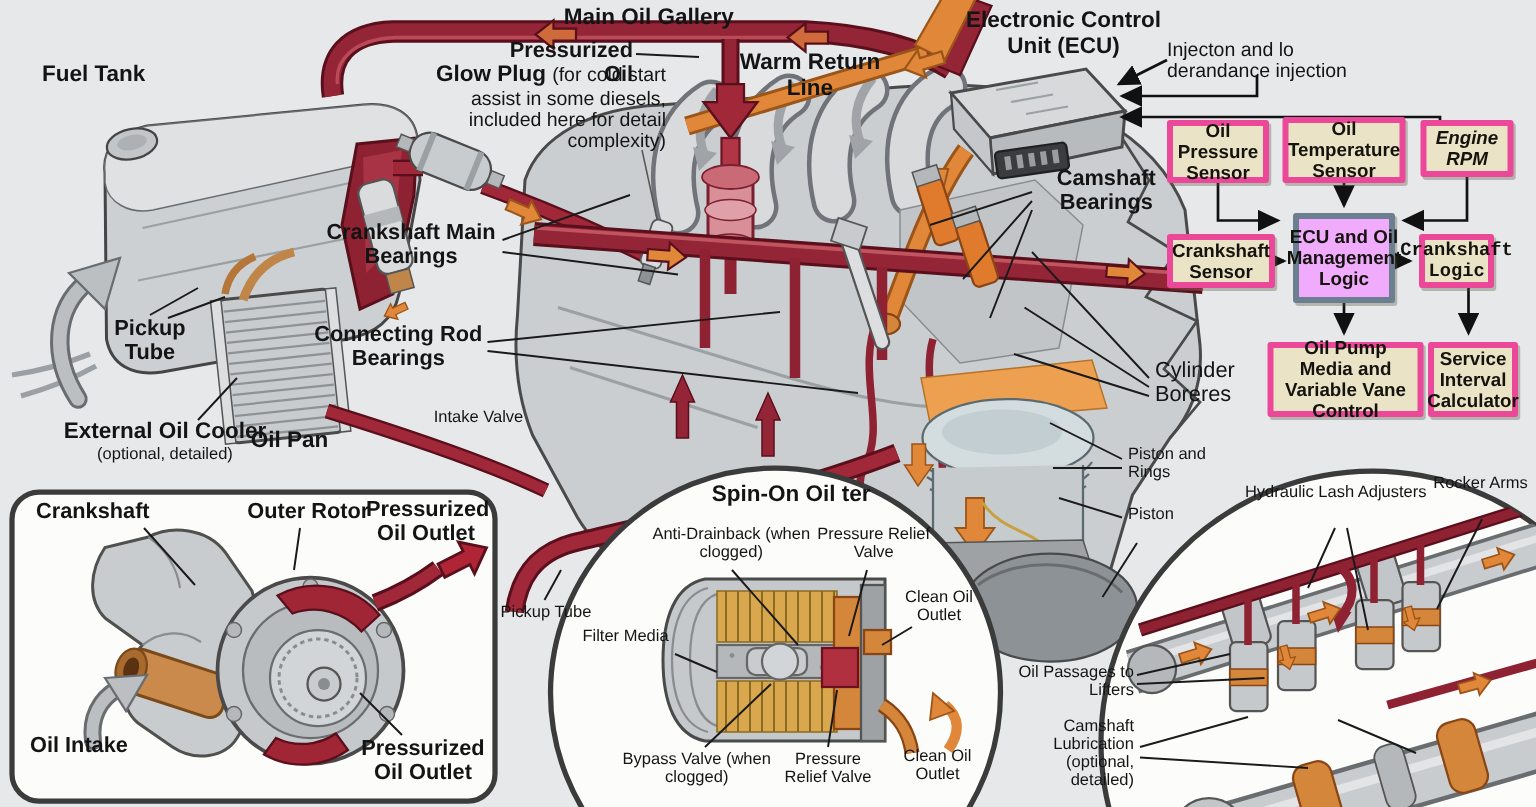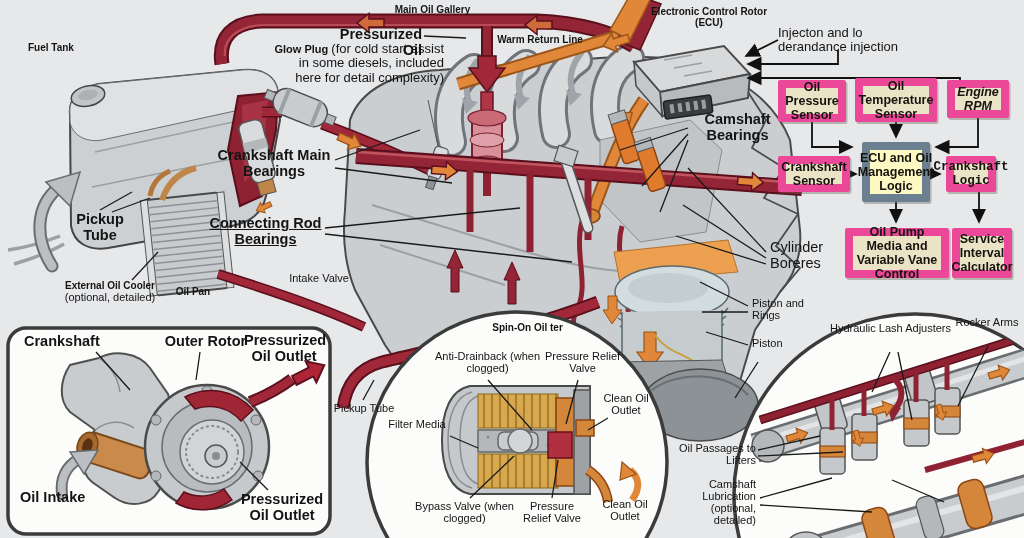--- a/index.html
+++ b/index.html
@@ -2,30 +2,30 @@
 <html><head>
 <meta charset="utf-8">
 <style>
   html,body{margin:0;padding:0;background:#e7e8ea;font-family:"Liberation Sans",sans-serif;}
   #stage{position:relative;width:1024px;height:538px;overflow:hidden;background:#e7e8ea;}
   #art{position:absolute;left:0;top:0;z-index:0;}
   .lb{position:absolute;color:#141414;line-height:1.1;z-index:2;}
   .b{font-weight:bold;}
   .ctr{text-align:center;}
   .rt{text-align:right;}
-  .f16{font-size:10px;}
+  .f16{font-size:15px;}
   .f15{font-size:14.5px;}
   .f14{font-size:11px;}
   .f13{font-size:13px;}
   .blk{display:block;}
-  .fc{position:absolute;z-index:2;background:#eae3c6;border:8px solid #ec4899;border-radius:2px;
+  .fc{position:absolute;z-index:2;background:#eae3c6;border:4px solid #ec4899;border-radius:2px;
       display:flex;align-items:center;justify-content:center;text-align:center;
       font-weight:bold;font-size:12.5px;line-height:1.12;color:#15130e;
       box-shadow:1.5px 2px 0 rgba(90,85,70,.35);padding:2px;box-sizing:border-box;}
-  .fc.blue{background:#fef9c3;border-color:#6c7f90;}
+  .fc.blue{background:#f0abfc;border-color:#6c7f90;}
 </style>
 </head>
 <body>
 
 <div id="stage">
 
 <svg id="art" width="1024" height="538" viewBox="0 0 1024 538">
 <defs>
   <marker id="mb" markerWidth="9" markerHeight="9" refX="7.5" refY="4" orient="auto">
     <path d="M0,0 L8.5,4 L0,8 Z" fill="#111"></path>
@@ -359,28 +359,28 @@
   <polyline points="778,40 746,56" marker-end="url(#mb)"></polyline>
   <polyline points="838,50 838,64 748,64" marker-end="url(#mb)"></polyline>
   <polyline points="960,92 960,78 748,78" marker-end="url(#mb)"></polyline>
 </g>
 </svg>
 
 <div class="lb ctr b f16" style="left:350px;top:4px;width:165px;">Main Oil Gallery</div>
 <div class="lb b f16" style="left:28px;top:42px;width:90px;">Fuel Tank</div>
 <div class="lb rt b f15" style="left:320px;top:27px;width:102px;">Pressurized Oil</div>
 <div class="lb rt f13" style="left:272px;top:42px;width:172px;">
-  <span class="b" style="font-size:11px">Glow Plug </span><span>(for cold start assist in some diesels, included here for detail complexity)</span>
+  <span class="b" style="font-size:15px">Glow Plug </span><span>(for cold start assist in some diesels, included here for detail complexity)</span>
 </div>
 <div class="lb ctr b f16" style="left:492px;top:34px;width:96px;">Warm Return Line</div>
-<div class="lb ctr b f16" style="left:638px;top:6px;width:142px;">Electronic Control Rotor (ECU)</div>
+<div class="lb ctr b f16" style="left:638px;top:6px;width:142px;">Electronic Control Unit (ECU)</div>
 <div class="lb f13" style="left:778px;top:26px;width:132px;">Injecton and lo derandance injection</div>
 <div class="lb ctr b f15" style="left:690px;top:112px;width:95px;">Camshaft Bearings</div>
 <div class="lb ctr b f15" style="left:214px;top:148px;width:120px;">Crankshaft Main Bearings</div>
-<div class="lb ctr b f15" style="left:208px;top:216px;width:115px;text-decoration:underline;">Connecting Rod Bearings</div>
+<div class="lb ctr b f15" style="left:208px;top:216px;width:115px;">Connecting Rod Bearings</div>
 <div class="lb ctr b f15" style="left:70px;top:212px;width:60px;">Pickup Tube</div>
 <div class="lb ctr" style="left:8px;top:280px;width:204px;">
   <span class="blk b f16">External Oil Cooler</span>
   <span class="blk f14">(optional, detailed)</span>
 </div>
 <div class="lb ctr b f16" style="left:158px;top:286px;width:70px;">Oil Pan</div>
 <div class="lb ctr f14" style="left:288px;top:272px;width:62px;">Intake Valve</div>
 <div class="lb f15" style="left:770px;top:240px;width:75px;">Cylinder Boreres</div>
 <div class="lb f14" style="left:752px;top:297px;width:70px;">Piston and Rings</div>
 <div class="lb f14" style="left:752px;top:337px;width:60px;">Piston</div>

